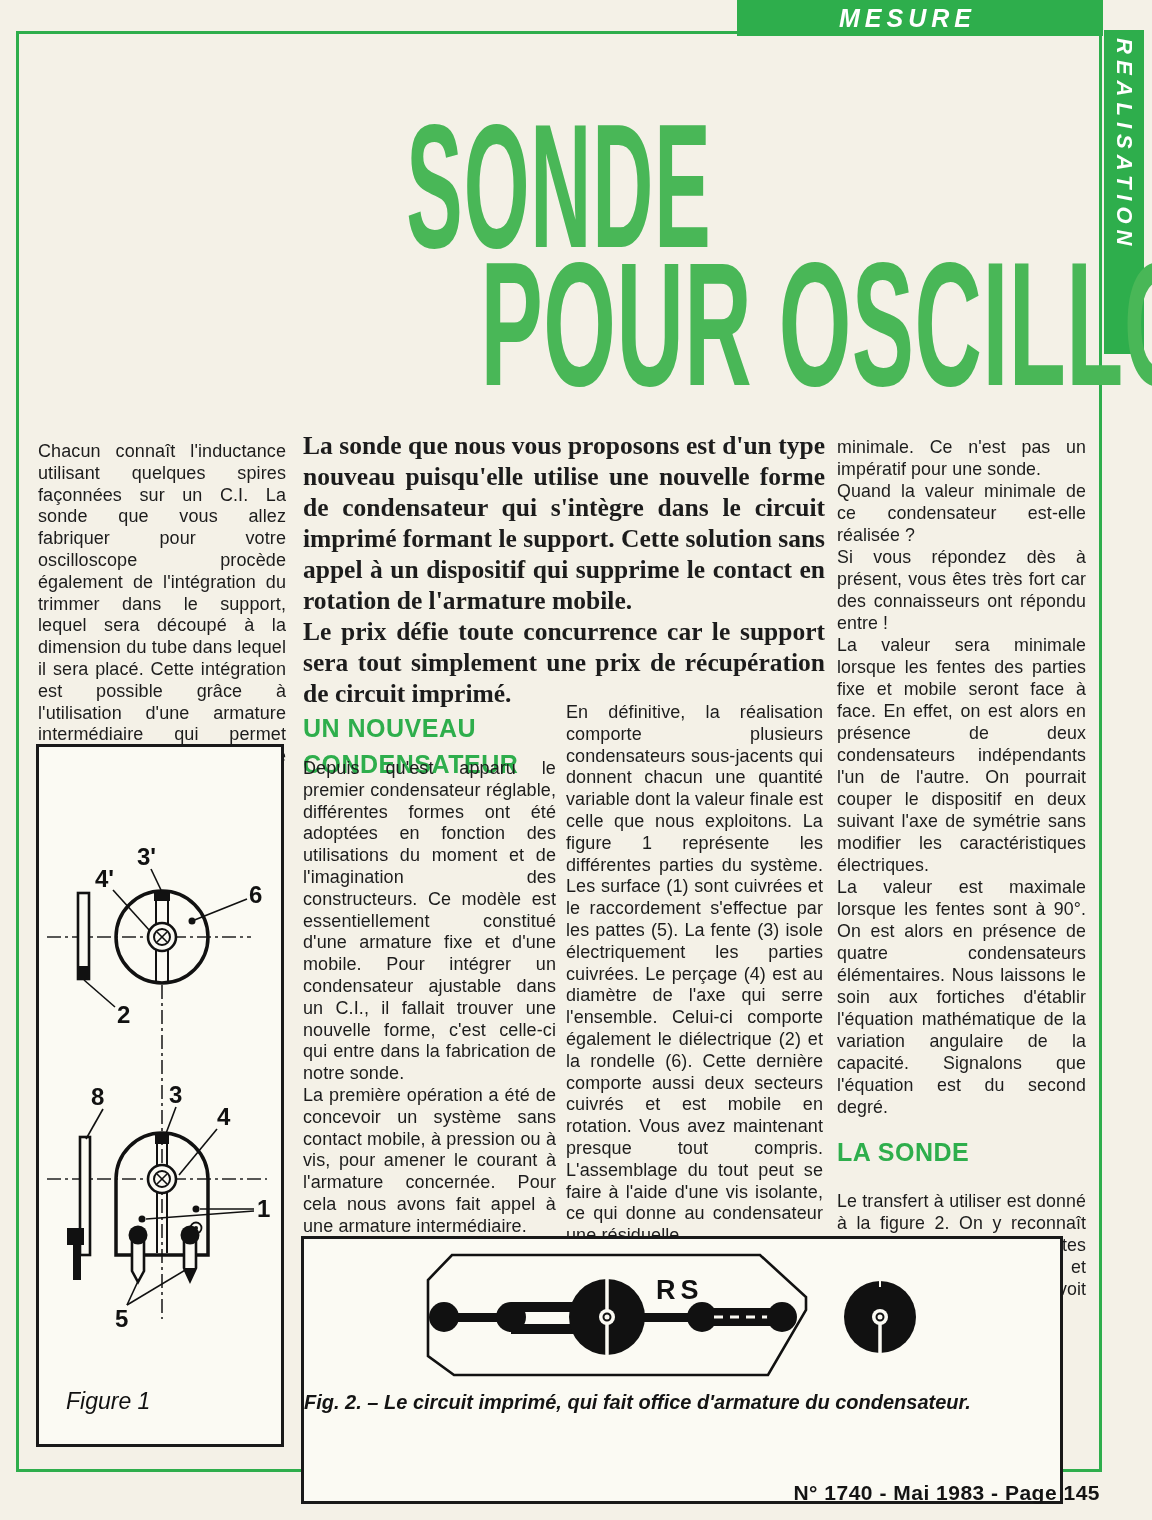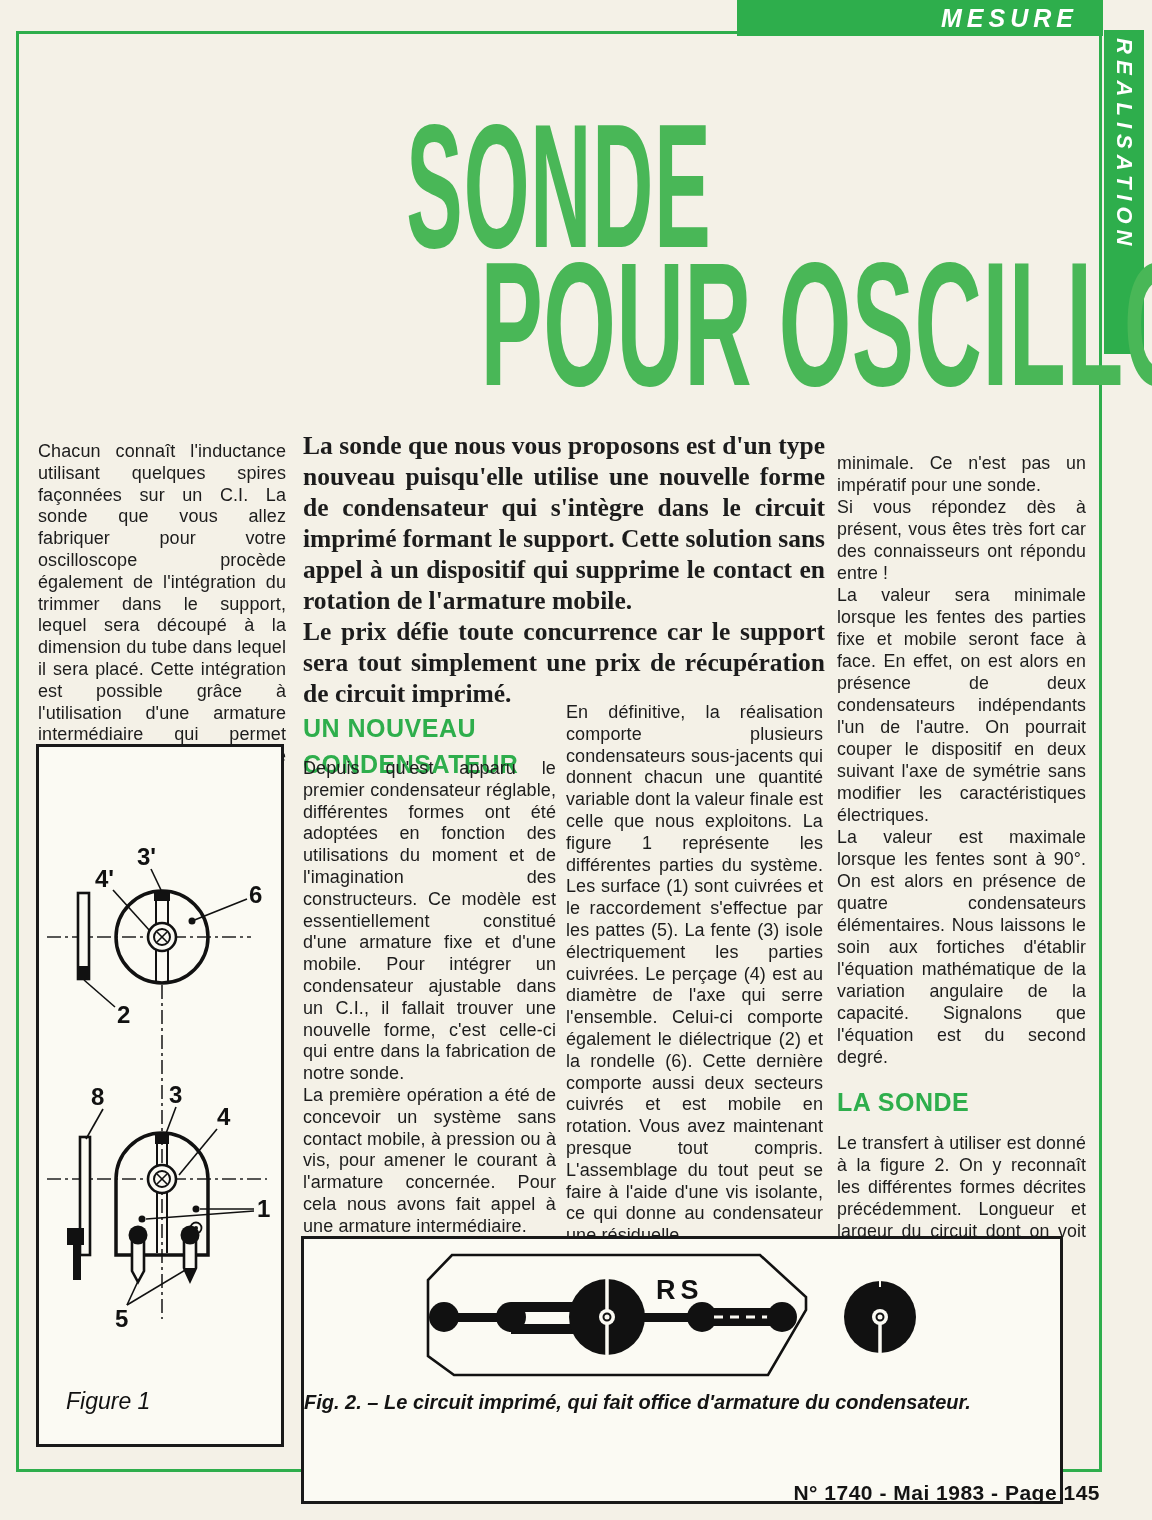--- a/index.html
+++ b/index.html
@@ -15,21 +15,21 @@
     position:relative;width:1152px;height:1520px;background:var(--paper);
     overflow:hidden;color:var(--ink);
     font-family:"Liberation Sans","DejaVu Sans",sans-serif;
   }
   .frame{
     position:absolute;left:16px;top:31px;width:1086px;height:1441px;
     border:3px solid var(--green);
   }
   .mesure{
     position:absolute;left:737px;top:0;width:366px;height:36px;background:var(--green);
-    display:flex;align-items:center;justify-content:flex-end;padding-right:25px;
+    display:flex;align-items:center;justify-content:center;padding-right:25px;
   }
   .mesure span{
     color:#fff;font-weight:bold;font-size:25px;letter-spacing:5px;font-style:italic;
   }
   .sidebar{
     position:absolute;left:1104px;top:30px;width:40px;height:324px;background:var(--green);
     display:flex;justify-content:center;
   }
   .sidebar span{
     writing-mode:vertical-rl;color:#fff;font-weight:bold;font-size:22px;
@@ -56,22 +56,22 @@
     font-family:"Liberation Serif","DejaVu Serif",serif;
     font-weight:bold;font-size:25.5px;line-height:31px;text-align:justify;
   }
   .h-green{
     color:var(--green);font-weight:800;font-size:25px;line-height:36px;
     letter-spacing:0.5px;
   }
   .h-sec1{position:absolute;left:303px;top:710px;width:253px;}
   .col2{position:absolute;left:303px;top:758px;width:253px;}
   .col3{position:absolute;left:566px;top:702px;width:257px;}
-  .col4{position:absolute;left:837px;top:452px;width:249px;font-size:17.8px;line-height:22px;}
-  .col4 .h-green{display:block;margin-top:16px;margin-bottom:12px;}
+  .col4{position:absolute;left:837px;top:436px;width:249px;font-size:17.8px;line-height:22px;}
+  .col4 .h-green{display:block;margin-top:16px;margin-bottom:20px;}
 
   .figbox{
     position:absolute;border:3px solid #191919;background:var(--paper-light);
   }
   .fig1{left:36px;top:744px;width:248px;height:703px;}
   .fig2{left:301px;top:1236px;width:762px;height:268px;}
   .fig2-caption{
     position:absolute;left:0;top:152px;width:100%;text-align:left;
     font-style:italic;font-weight:bold;font-size:20px;color:#141414;
   }
@@ -120,20 +120,21 @@
     <p>Depuis qu'est apparu le premier condensateur réglable, différentes formes ont été adoptées en fonction des utilisations du moment et de l'imagination des constructeurs. Ce modèle est essentiellement constitué d'une armature fixe et d'une mobile. Pour intégrer un condensateur ajustable dans un C.I., il fallait trouver une nouvelle forme, c'est celle-ci qui entre dans la fabrication de notre sonde.</p>
     <p>La première opération a été de concevoir un système sans contact mobile, à pression ou à vis, pour amener le courant à l'armature concernée. Pour cela nous avons fait appel à une armature intermédiaire.</p>
   </div>
 
   <div class="col3 body-text">
     <p>En définitive, la réalisation comporte plusieurs condensateurs sous-jacents qui donnent chacun une quantité variable dont la valeur finale est celle que nous exploitons. La figure 1 représente les différentes parties du système. Les surface (1) sont cuivrées et le raccordement s'effectue par les pattes (5). La fente (3) isole électriquement les parties cuivrées. Le perçage (4) est au diamètre de l'axe qui serre l'ensemble. Celui-ci comporte également le diélectrique (2) et la rondelle (6). Cette dernière comporte aussi deux secteurs cuivrés et est mobile en rotation. Vous avez maintenant presque tout compris. L'assemblage du tout peut se faire à l'aide d'une vis isolante, ce qui donne au condensateur une résiduelle</p>
   </div>
 
   <div class="col4 body-text">
     <p>minimale. Ce n'est pas un impératif pour une sonde.</p>
+    <p>Quand la valeur minimale de ce condensateur est-elle réalisée ?</p>
     <p>Si vous répondez dès à présent, vous êtes très fort car des connaisseurs ont répondu entre !</p>
     <p>La valeur sera minimale lorsque les fentes des parties fixe et mobile seront face à face. En effet, on est alors en présence de deux condensateurs indépendants l'un de l'autre. On pourrait couper le dispositif en deux suivant l'axe de symétrie sans modifier les caractéristiques électriques.</p>
     <p>La valeur est maximale lorsque les fentes sont à 90°. On est alors en présence de quatre condensateurs élémentaires. Nous laissons le soin aux fortiches d'établir l'équation mathématique de la variation angulaire de la capacité. Signalons que l'équation est du second degré.</p>
     <span class="h-green">LA SONDE</span>
     <p>Le transfert à utiliser est donné à la figure 2. On y reconnaît les différentes formes décrites précédemment. Longueur et largeur du circuit dont on voit ici l'épure seront</p>
   </div>
 
   <div class="figbox fig1">
     <svg width="242" height="697" viewBox="0 0 242 697">
 

